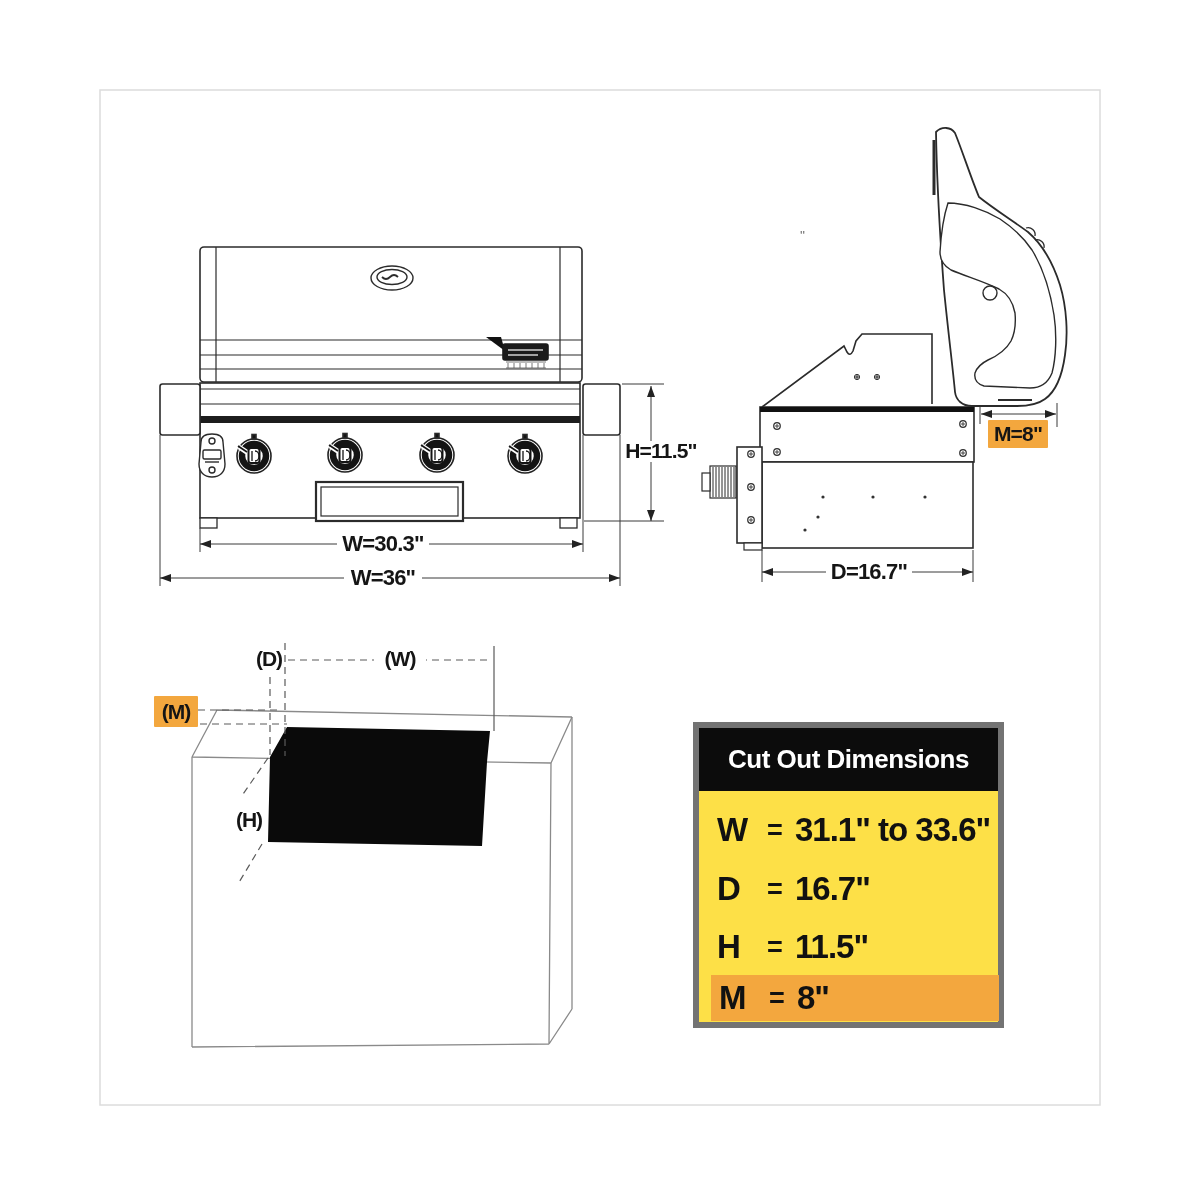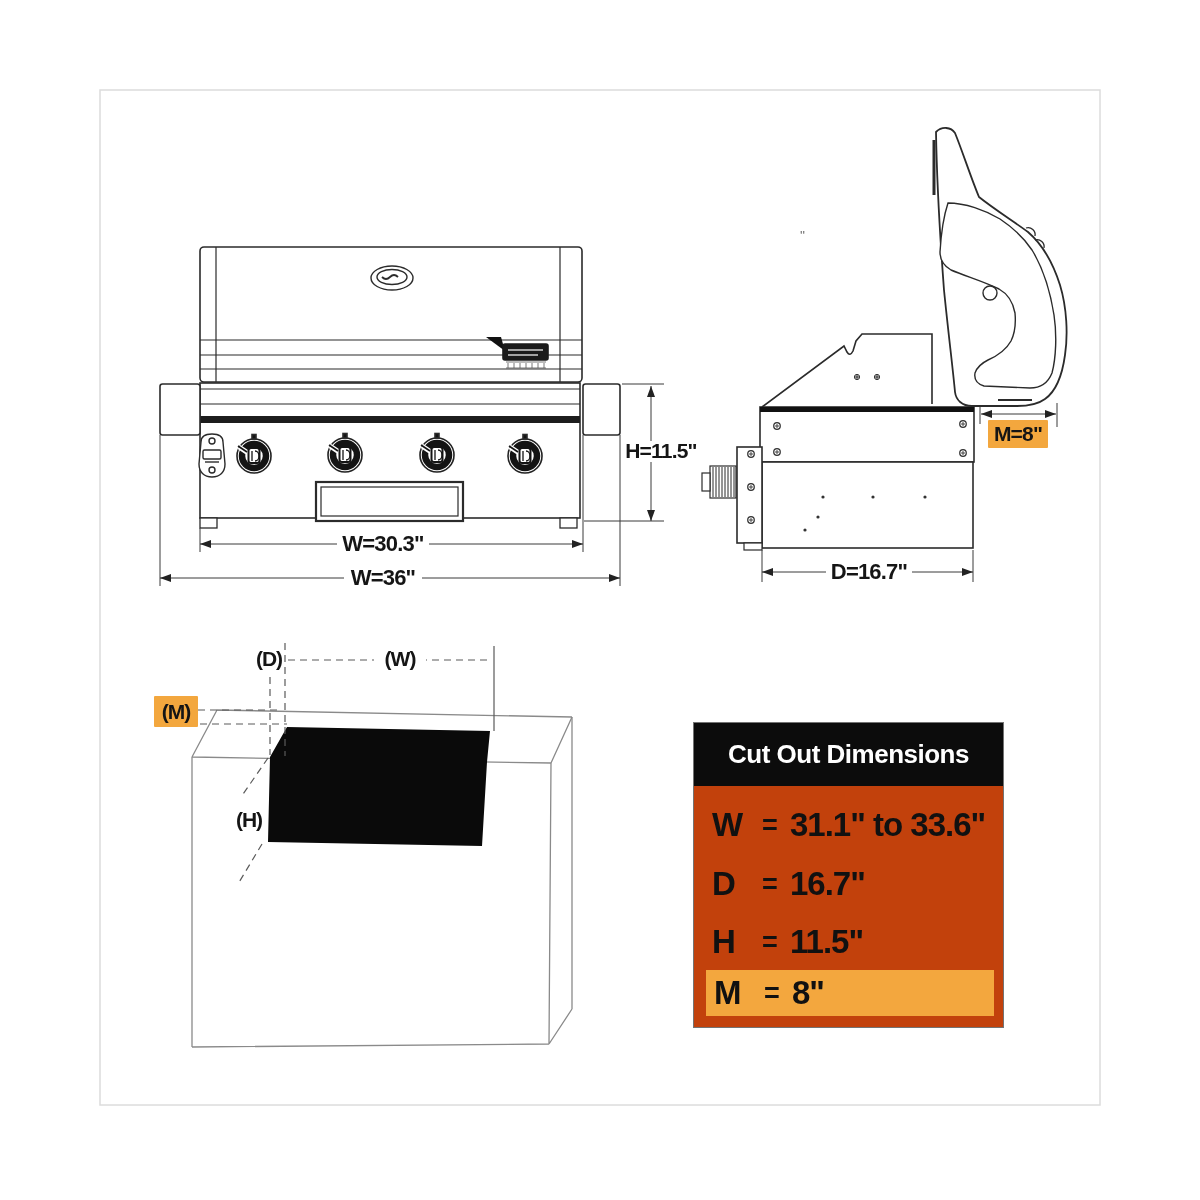--- a/index.html
+++ b/index.html
@@ -4,22 +4,22 @@
 <style>
   html,body{margin:0;padding:0;background:#fff;}
   #canvas{position:relative;width:1200px;height:1200px;background:#ffffff;overflow:hidden;
           font-family:"Liberation Sans",sans-serif;}
   svg text{font-family:"Liberation Sans",sans-serif;}
   .dim-label{font-weight:bold;font-size:22px;fill:#151515;letter-spacing:-0.8px;}
   .dim-label-sm{font-weight:bold;font-size:21px;fill:#151515;letter-spacing:-0.8px;}
   .paren-label{font-weight:bold;font-size:21px;fill:#151515;letter-spacing:-1px;}
   .stray{font-size:13px;fill:#666;}
   
-  .cod-table{position:absolute;left:693px;top:722px;width:311px;height:306px;background:#c2410c;
-             border:1px solid #737373;box-sizing:border-box;}
+  .cod-table{position:absolute;left:693px;top:722px;width:311px;height:306px;background:#fde047;
+             border:6px solid #737373;box-sizing:border-box;}
   .cod-header{position:absolute;left:0;top:0;width:100%;height:63px;background:#0c0c0c;
               display:flex;align-items:center;justify-content:center;}
   .cod-header span{color:#fff;font-weight:bold;font-size:26px;letter-spacing:-0.5px;}
   .cod-row{position:absolute;left:18px;height:46px;display:flex;align-items:center;color:#111;}
   .cod-row .k{width:38px;font-size:33px;font-weight:bold;letter-spacing:-1px;}
   .cod-row .e{width:40px;font-size:27px;font-weight:bold;text-align:center;}
   .cod-row .v{font-size:33px;font-weight:bold;letter-spacing:-1px;white-space:nowrap;}
   .cod-row.hl{left:12px;width:288px;padding-left:8px;box-sizing:border-box;}
 </style>
 </head>

